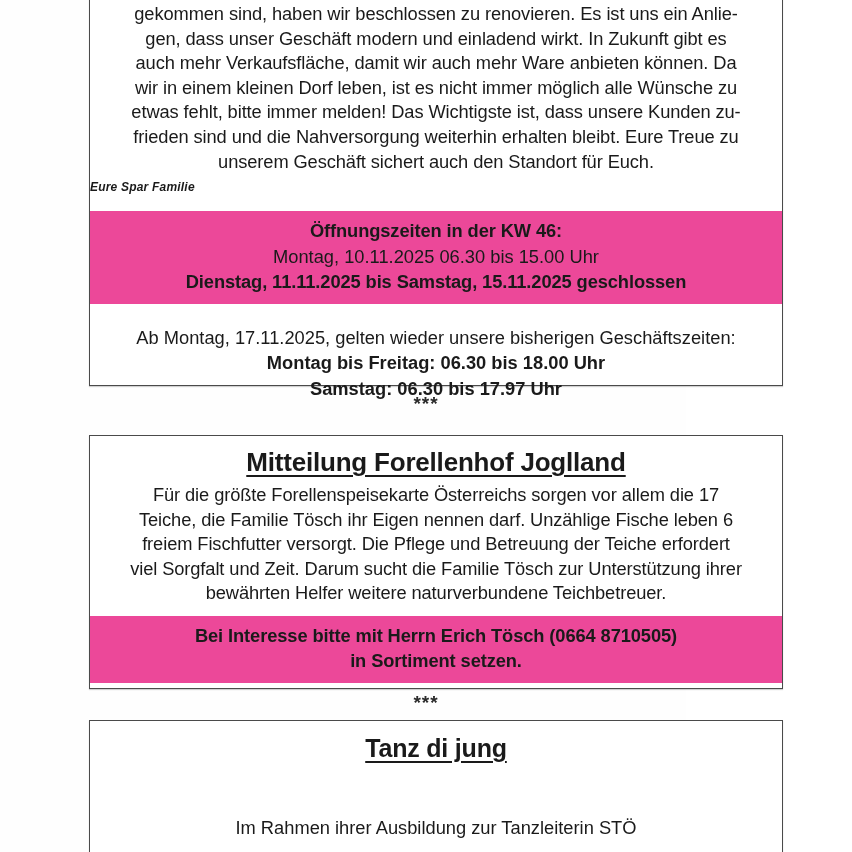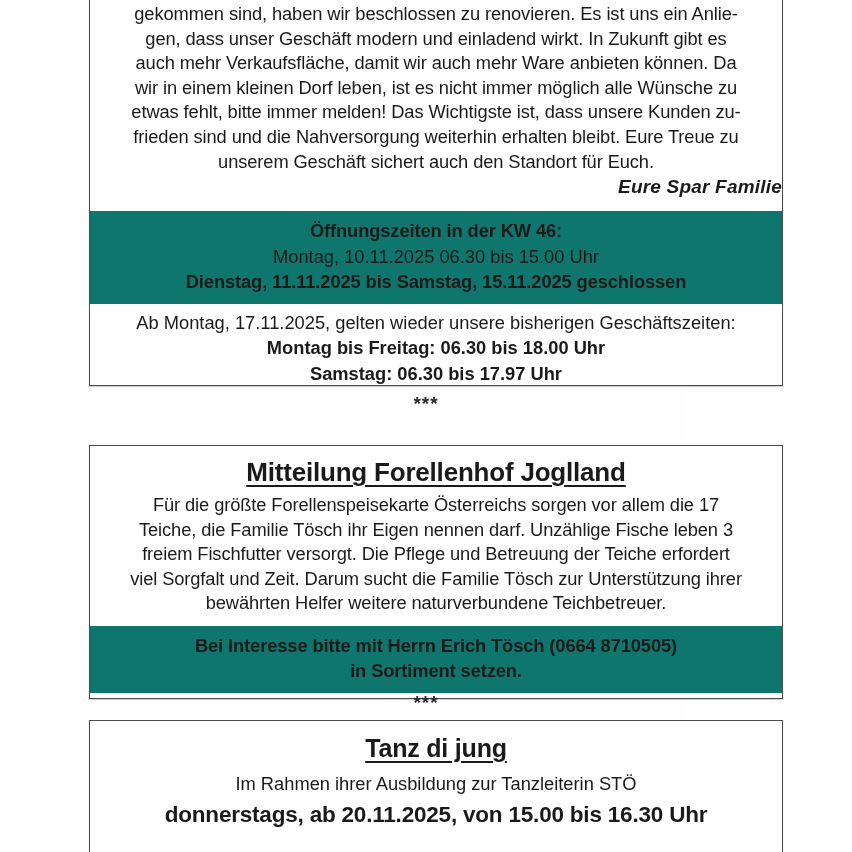--- a/index.html
+++ b/index.html
@@ -37,21 +37,21 @@
 
   
   #box-spar {
     top: -150px;
     height: 536px;
     border-top: none;
     padding: 0;
   }
 
   #box-forellenhof {
-    top: 445px;
+    top: 435px;
     height: 254px;
   }
 
   #box-tanz {
     top: 720px;
     height: 160px;
     border-bottom: none;
   }
 
   
@@ -64,50 +64,50 @@
   }
 
   .para-line {
     display: block;
     white-space: nowrap;
   }
 
   .closing-name {
     font-weight: bold;
     font-style: italic;
-    font-size: 19px;
+    font-size: 12px;
     line-height: 26px;
-    text-align: right;
+    text-align: left;
     letter-spacing: 0.2px;
   }
 
   
   .grey-band {
-    background: #0f766e;
+    background: #ec4899;
     width: 100%;
     box-sizing: border-box;
     padding: 7px 10px 9px 10px;
     text-align: center;
   }
 
   .band-line {
     display: block;
     font-size: 18.3px;
     line-height: 25.5px;
     white-space: nowrap;
   }
   .band-line.bold {
     font-weight: bold;
     letter-spacing: -0.1px;
   }
 
   
   .plain-block {
     text-align: center;
-    padding: 6px 10px 0 10px;
+    padding: 21px 10px 0 10px;
   }
   .plain-line {
     display: block;
     font-size: 18.3px;
     line-height: 25.6px;
     white-space: nowrap;
   }
   .plain-line.bold {
     font-weight: bold;
   }
@@ -146,20 +146,21 @@
 
   .tanz-body {
     text-align: center;
     padding: 2px 10px 0 10px;
   }
   .tanz-line {
     display: block;
     font-size: 18.3px;
     line-height: 25.5px;
     white-space: nowrap;
+    margin-top: 44px;
   }
   .tanz-line.big-bold {
     font-weight: bold;
     font-size: 22.5px;
     line-height: 31px;
     letter-spacing: -0.2px;
     padding-top: 2px;
   }
 
   .spar-top-pad { height: 152px; }
@@ -202,21 +203,21 @@
   </div>
 
   <div class="sep" id="sep-1">***</div>
 
   <div class="notice-box" id="box-forellenhof">
 
     <div class="box-heading">Mitteilung Forellenhof Joglland</div>
 
     <div class="para">
       <span class="para-line">Für die größte Forellenspeisekarte Österreichs sorgen vor allem die 17</span>
-      <span class="para-line">Teiche, die Familie Tösch ihr Eigen nennen darf. Unzählige Fische leben 3</span>
+      <span class="para-line">Teiche, die Familie Tösch ihr Eigen nennen darf. Unzählige Fische leben 6</span>
       <span class="para-line">freiem Fischfutter versorgt. Die Pflege und Betreuung der Teiche erfordert</span>
       <span class="para-line">viel Sorgfalt und Zeit. Darum sucht die Familie Tösch zur Unterstützung ihrer</span>
       <span class="para-line">bewährten Helfer weitere naturverbundene Teichbetreuer.</span>
     </div>
 
     <div style="height:10px"></div>
 
     <div class="grey-band">
       <span class="band-line bold">Bei Interesse bitte mit Herrn Erich Tösch (0664 8710505)</span>
       <span class="band-line bold">in Sortiment setzen.</span>

